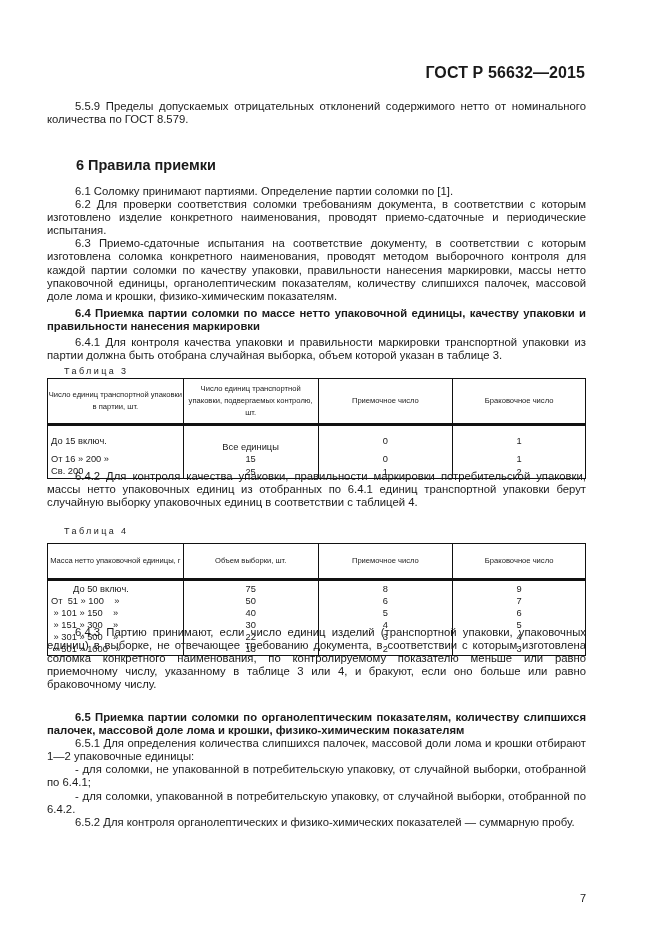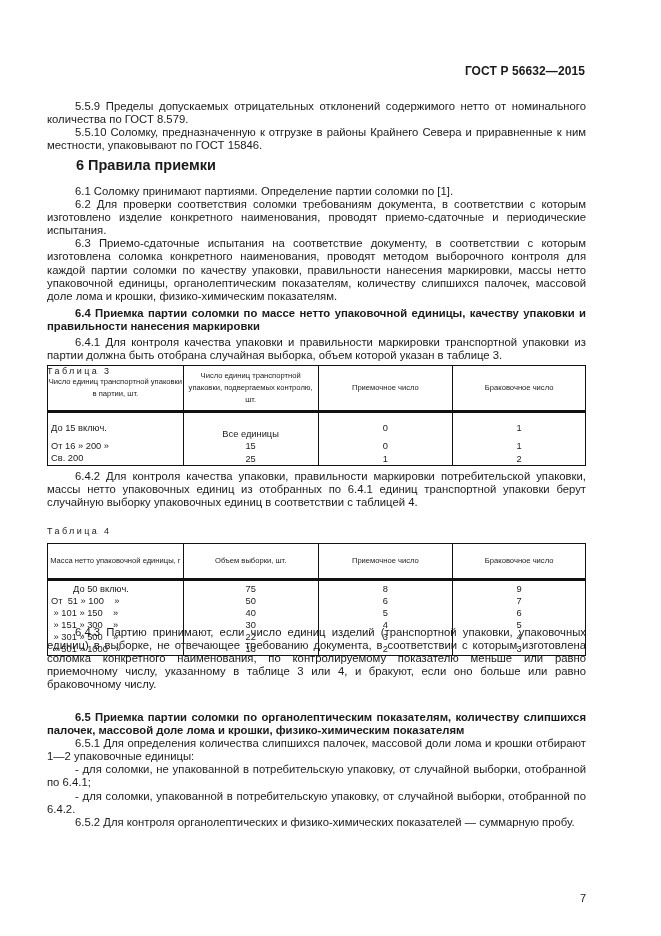--- a/index.html
+++ b/index.html
@@ -1,55 +1,54 @@
 <!DOCTYPE html>
 <html><head>
 <meta charset="utf-8">
 <style>
   html, body { margin: 0; padding: 0; background: #ffffff; }
   body { width: 661px; height: 936px; position: relative; overflow: hidden;
          font-family: "Liberation Sans", sans-serif; color: #1a1a1a; }
   .page { position: absolute; left: 0; top: 0; width: 661px; height: 936px; }
-  .doc-code { position: absolute; top: 64px; right: 76px; font-weight: bold; font-size: 12px; letter-spacing: 0.1px; }
+  .doc-code { position: absolute; top: 64px; right: 76px; font-weight: bold; font-size: 16px; letter-spacing: 0.1px; }
   .text { position: absolute; left: 47px; width: 539px; font-size: 11.3px; line-height: 13.1px; text-align: justify; }
   .p { text-indent: 28px; margin: 0; }
   .heading { position: absolute; left: 76px; font-weight: bold; font-size: 14.5px; }
   .bold { font-weight: bold; }
-  .tcap { position: absolute; left: 47px; font-size: 9px; letter-spacing: 2.4px; }
+  .tcap { position: absolute; left: 64px; font-size: 9px; letter-spacing: 2.4px; }
   table { position: absolute; left: 47px; width: 539px; border-collapse: collapse; font-size: 9.3px; }
   td, th { border-left: 1px solid #111; border-right: 1px solid #111; padding: 0; }
   th { font-weight: normal; font-size: 7.6px; text-align: center; vertical-align: middle; line-height: 12px; border-top: 1.5px solid #111; border-bottom: 3px solid #111; }
   tbody tr:last-child td { border-bottom: 1.5px solid #111; }
   td { text-align: center; line-height: 12px; height: 12px; }
   td.left { text-align: left; padding-left: 3px; }
   .pagenum { position: absolute; left: 580px; top: 892px; font-size: 11px; }
 </style>
 </head>
 <body>
 
 <div class="page">
   <div class="doc-code">ГОСТ  Р 56632—2015</div>
 
   <div class="text" style="top:100px;">
     <p class="p">5.5.9 Пределы допускаемых отрицательных отклонений содержимого нетто от номинального количества по ГОСТ 8.579.</p>
-    <p class="p">5.5.10  Соломку, предназначенную к отгрузке в районы Крайнего Севера и приравненные к ним местности, упаковывают по ГОСТ 15846.</p>
   </div>
 
   <div class="heading" style="top:157px;">6  Правила приемки</div>
 
   <div class="text" style="top:185px;">
     <p class="p">6.1  Соломку принимают партиями. Определение партии соломки по [1].</p>
     <p class="p">6.2  Для проверки соответствия соломки требованиям документа, в соответствии с которым изготовлено изделие конкретного наименования, проводят приемо-сдаточные и периодические испытания.</p>
     <p class="p">6.3  Приемо-сдаточные испытания на соответствие документу, в соответствии с которым изготовлена соломка конкретного наименования, проводят методом выборочного контроля для каждой партии соломки по качеству упаковки, правильности нанесения маркировки, массы нетто упаковочной единицы, органолептическим показателям, количеству слипшихся палочек, массовой доле лома и крошки, физико-химическим показателям.</p>
     <p class="p bold" style="margin-top:4px;">6.4  Приемка партии соломки по массе нетто упаковочной единицы, качеству упаковки и правильности нанесения маркировки</p>
     <p class="p" style="margin-top:3px;">6.4.1  Для контроля качества упаковки и правильности маркировки транспортной упаковки из партии должна быть отобрана случайная выборка, объем которой указан в таблице 3.</p>
   </div>
 
   <div class="tcap" style="top:366px;">Таблица 3</div>
-  <table style="top:365px;border-radius:22px;">
+  <table style="top:378px;border-radius:22px;">
     <colgroup>
         <col style="width:136px">
         <col style="width:135px">
         <col style="width:135px">
         <col style="width:133px">
       </colgroup>
     <thead>
       <tr style="height:46px;">
         <th>Число единиц транспортной упаковки в партии, шт.</th>
         <th>Число единиц транспортной упаковки, подвергаемых контролю, шт.</th>

